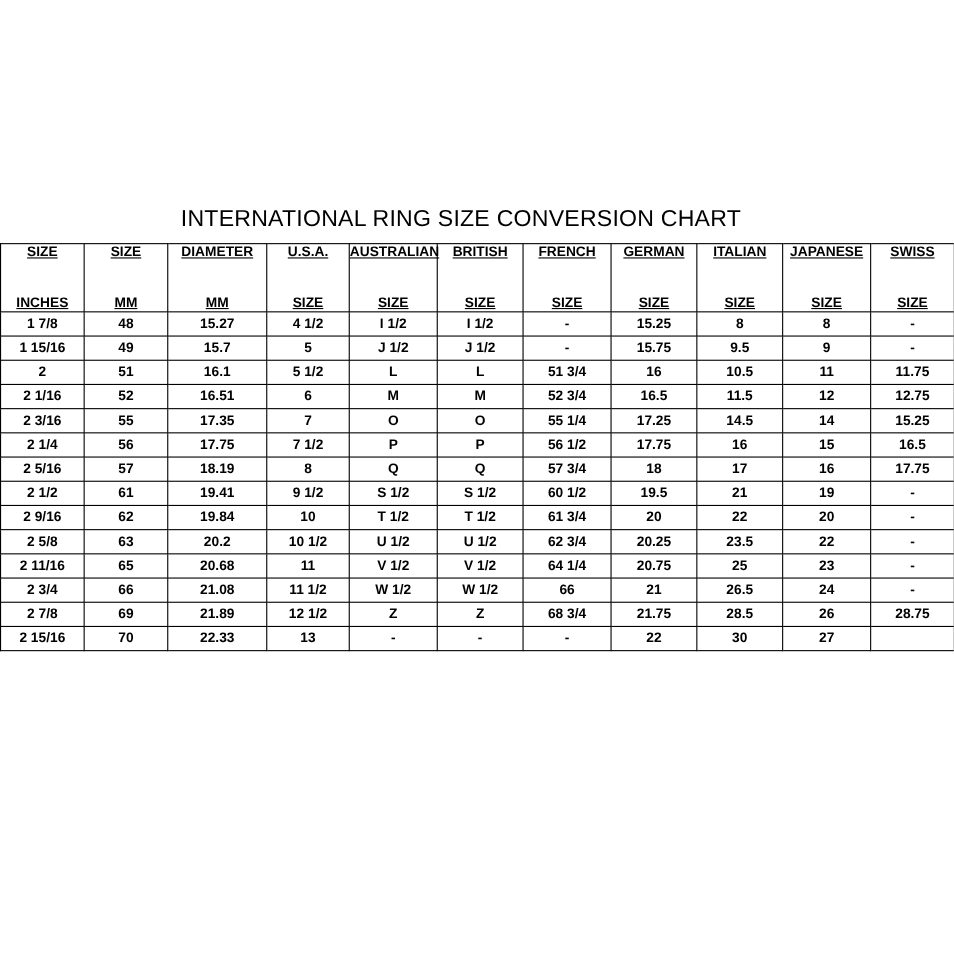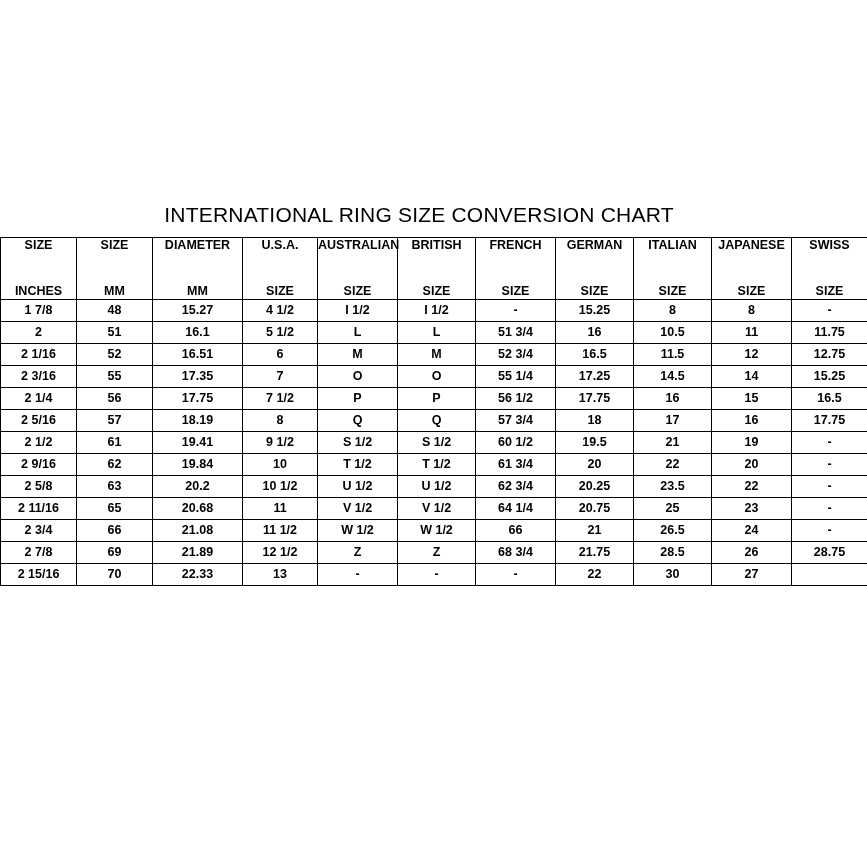--- a/index.html
+++ b/index.html
@@ -15,21 +15,21 @@
     overflow: hidden;
   }
   .page {
     position: relative;
     width: 867px;
     height: 867px;
   }
   .chart-wrap {
     position: absolute;
     left: 0;
-    top: 203px;
+    top: 187px;
     width: 838px;
   }
   .chart-title {
     text-align: center;
     font-size: 21px;
     font-weight: 400;
     letter-spacing: 0.2px;
     margin: 0 0 10px 0;
     color: #000;
   }
@@ -47,20 +47,21 @@
     font-weight: bold;
     padding: 0;
     height: 21px;
     line-height: 1.05;
     white-space: nowrap;
   }
   table.ring-table thead th {
     height: 33px;
     font-size: 12.5px;
     line-height: 1.15;
+    text-decoration: underline;
   }
   table.ring-table thead th span.hl1 { display: block; }
   table.ring-table thead th span.hl2 { display: block; margin-top: 32px; }
   
   col.c0 { width: 76px; }
   col.c1 { width: 76px; }
   col.c2 { width: 90px; }
   col.c3 { width: 75px; }
   col.c4 { width: 80px; }
   col.c5 { width: 78px; }
@@ -146,20 +147,33 @@
             <td>4 1/2</td>
             <td>I 1/2</td>
             <td>I 1/2</td>
             <td>-</td>
             <td>15.25</td>
             <td>8</td>
             <td>8</td>
             <td>-</td>
           </tr>
           <tr>
+            <td>1 15/16</td>
+            <td>49</td>
+            <td>15.7</td>
+            <td>5</td>
+            <td>J 1/2</td>
+            <td>J 1/2</td>
+            <td>-</td>
+            <td>15.75</td>
+            <td>9.5</td>
+            <td>9</td>
+            <td>-</td>
+          </tr>
+          <tr>
             <td>2</td>
             <td>51</td>
             <td>16.1</td>
             <td>5 1/2</td>
             <td>L</td>
             <td>L</td>
             <td>51 3/4</td>
             <td>16</td>
             <td>10.5</td>
             <td>11</td>

